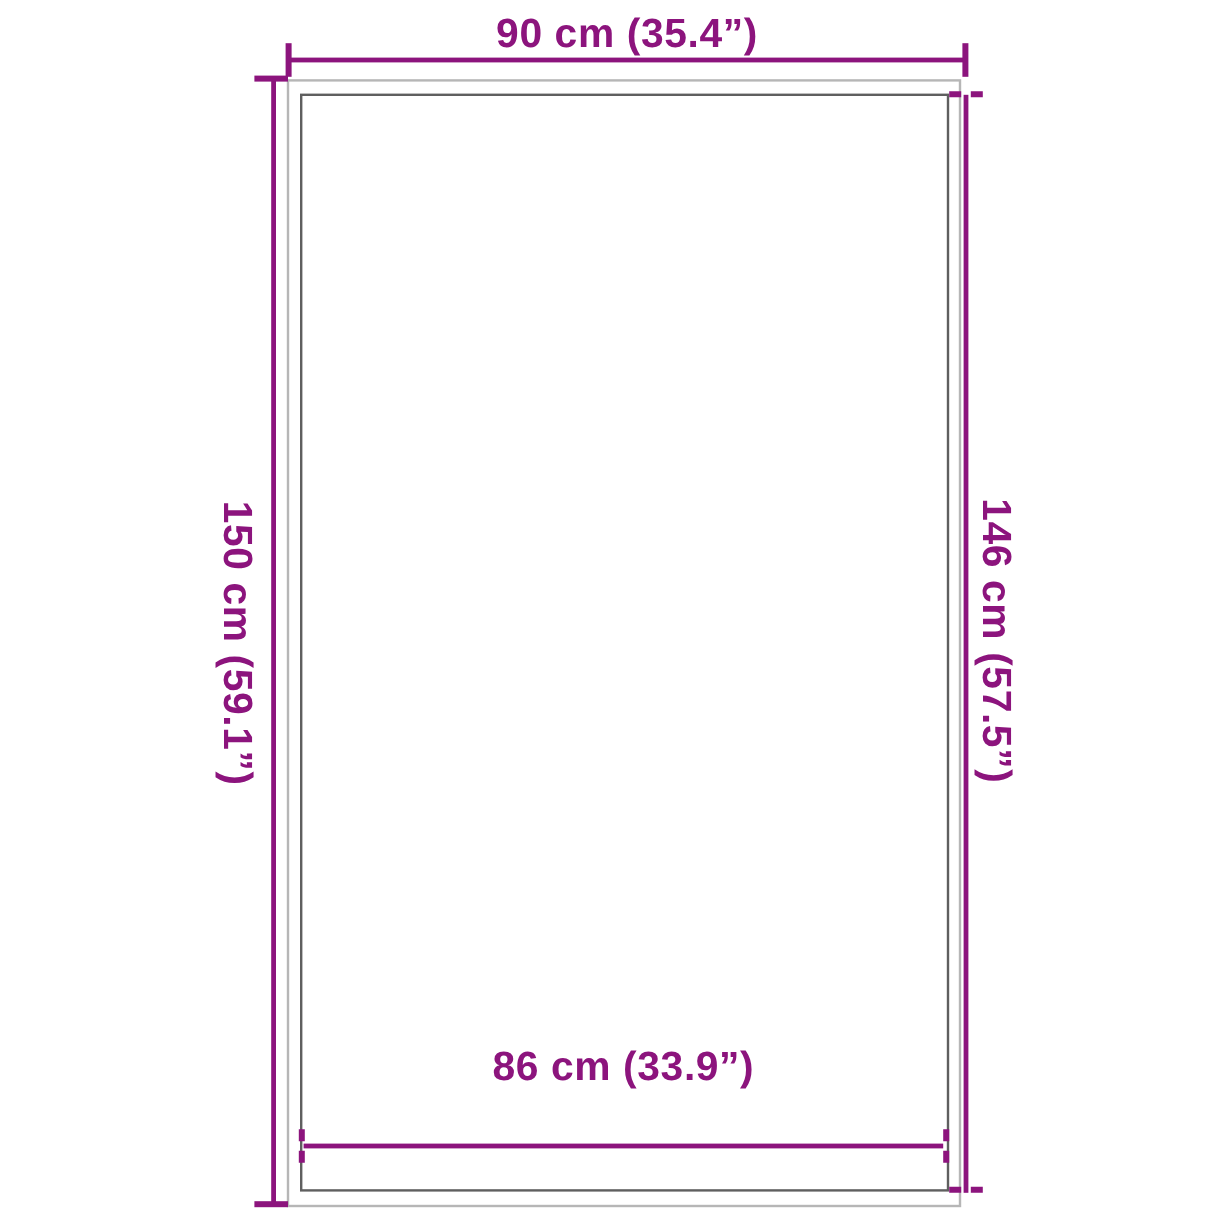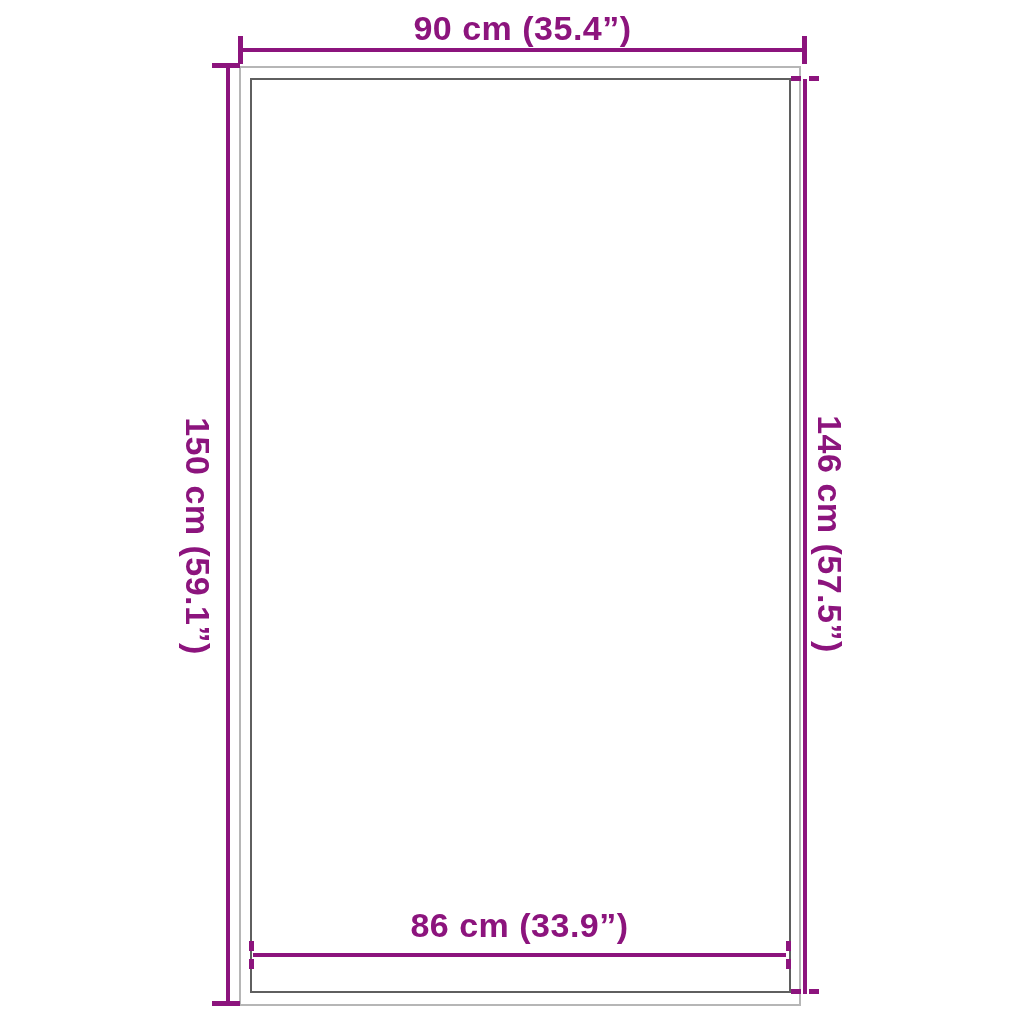--- a/index.html
+++ b/index.html
@@ -35,21 +35,21 @@
   .tick-right-t{left:791px;top:76px;}
   .tick-right-b{left:791px;top:989px;}
   .tick-bottom-l{left:249px;top:941px;}
   .tick-bottom-r{left:786px;top:941px;}
   
   .dim-label{
     color:var(--dimension-line);font-weight:700;font-size:34px;line-height:34px;
     text-align:center;letter-spacing:.5px;white-space:nowrap;
   }
   .label-top{left:240px;top:11px;width:565px;}
-  .label-bottom{left:253px;top:908px;width:533px;}
+  .label-bottom{left:253px;top:872px;width:533px;}
   .label-left{left:-105px;top:516px;width:600px;height:40px;transform:rotate(90deg);}
   .label-right{left:527px;top:514px;width:600px;height:40px;transform:rotate(90deg);}
 </style>
 </head>
 <body>
 
 <div class="canvas">
 
   <div class="rect-outer"></div>
   <div class="rect-inner"></div>

